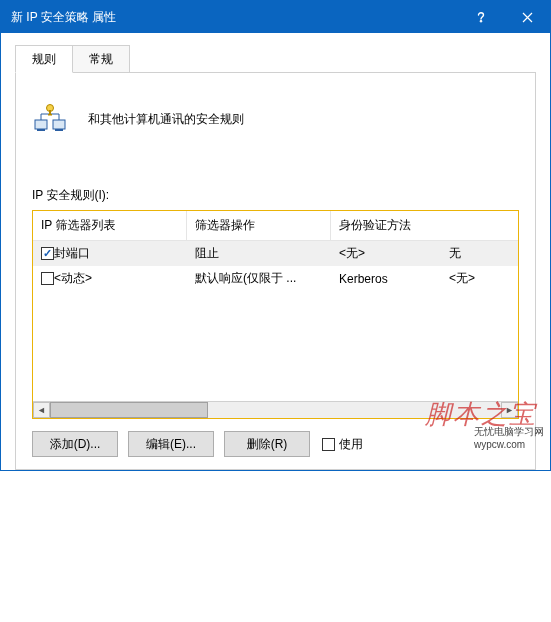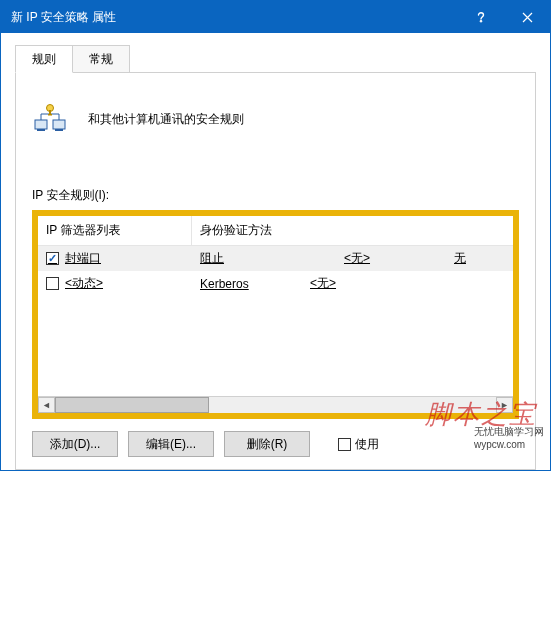--- a/index.html
+++ b/index.html
@@ -93,21 +93,21 @@
     font-size: 12px;
   }
   .listview-wrap {
     flex: 1;
     display: flex;
     flex-direction: column;
     min-height: 0;
   }
   .listview {
     flex: 1;
-    border: 6px solid #eab308;
+    border: 1px solid #eab308;
     background: #fff;
     display: flex;
     flex-direction: column;
     min-height: 0;
   }
   .lv-header {
     display: flex;
     background: #fff;
     border-bottom: 1px solid #e5e5e5;
     font-size: 12px;
@@ -131,24 +131,22 @@
     display: flex;
     font-size: 12px;
   }
   .lv-row.selected {
     background: #f0f0f0;
   }
   .lv-cell {
     padding: 4px 8px;
     display: flex;
     align-items: center;
-    gap: 6px;
     white-space: nowrap;
     overflow: hidden;
-    text-decoration: underline;
   }
   .checkbox {
     width: 13px; height: 13px;
     border: 1px solid #333;
     display: inline-flex;
     align-items: center; justify-content: center;
     flex-shrink: 0;
     background: #fff;
   }
   .checkbox.checked::after {
@@ -183,21 +181,21 @@
     min-width: 86px;
     height: 26px;
     border: 1px solid #adadad;
     background: #e1e1e1;
     display: flex; align-items: center; justify-content: center;
     padding: 0 10px;
     font-size: 12px;
   }
   .use-check-wrap {
     display: flex; align-items: center; gap: 4px;
-    margin-left: 18px;
+    margin-left: 2px;
   }
   .watermark {
     position: absolute;
     right: 13px;
     bottom: 38px;
     font-family: "KaiTi","STKaiti",serif;
     font-size: 26px;
     color: rgba(200,20,20,0.65);
     font-style: italic;
     letter-spacing: 2px;
@@ -262,37 +260,39 @@
         </div>
         <span>和其他计算机通讯的安全规则</span>
       </div>
 
       <div class="section-label">IP 安全规则(I):</div>
 
       <div class="listview-wrap">
         <div class="listview">
           <div class="lv-header">
             <div class="lv-col c0">IP 筛选器列表</div>
+            <div class="lv-col c1">筛选器操作</div>
             <div class="lv-col c2">身份验证方法</div>
           </div>
           <div class="lv-body">
             <div class="lv-row selected">
               <div class="lv-cell c0">
                 <span class="checkbox checked"></span>
                 <span>封端口</span>
               </div>
               <div class="lv-cell c1">阻止</div>
               <div class="lv-cell c2">&lt;无&gt;</div>
               <div class="lv-cell c3">无</div>
             </div>
             <div class="lv-row">
               <div class="lv-cell c0">
                 <span class="checkbox"></span>
                 <span>&lt;动态&gt;</span>
               </div>
+              <div class="lv-cell c1">默认响应(仅限于 ...</div>
               <div class="lv-cell c2">Kerberos</div>
               <div class="lv-cell c3">&lt;无&gt;</div>
             </div>
           </div>
           <div class="hscroll">
             <div class="hscroll-btn">◄</div>
             <div class="hscroll-track">
               <div class="hscroll-thumb"></div>
             </div>
             <div class="hscroll-btn">►</div>

